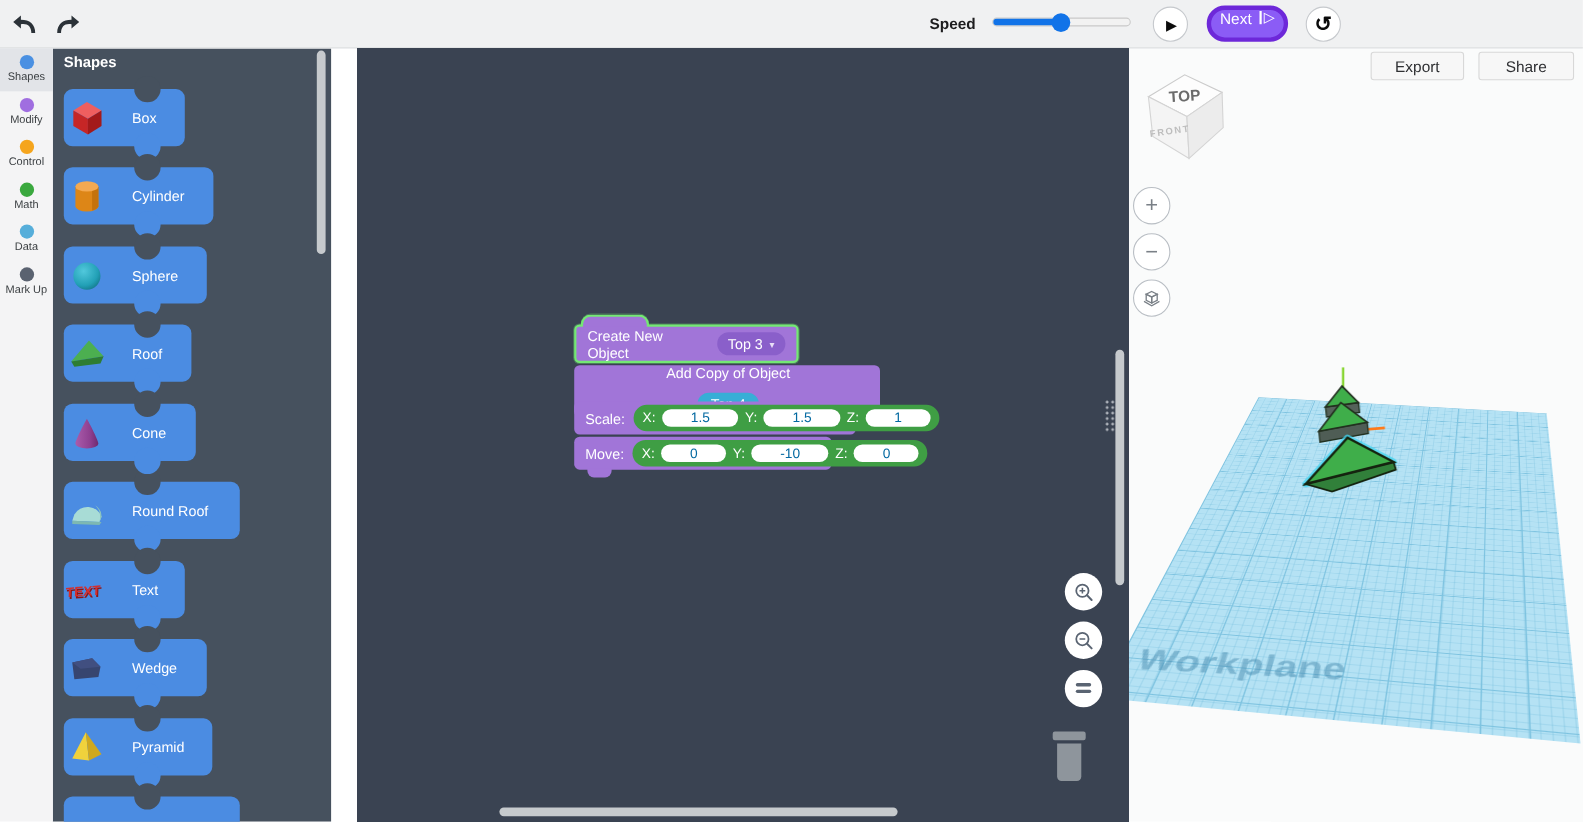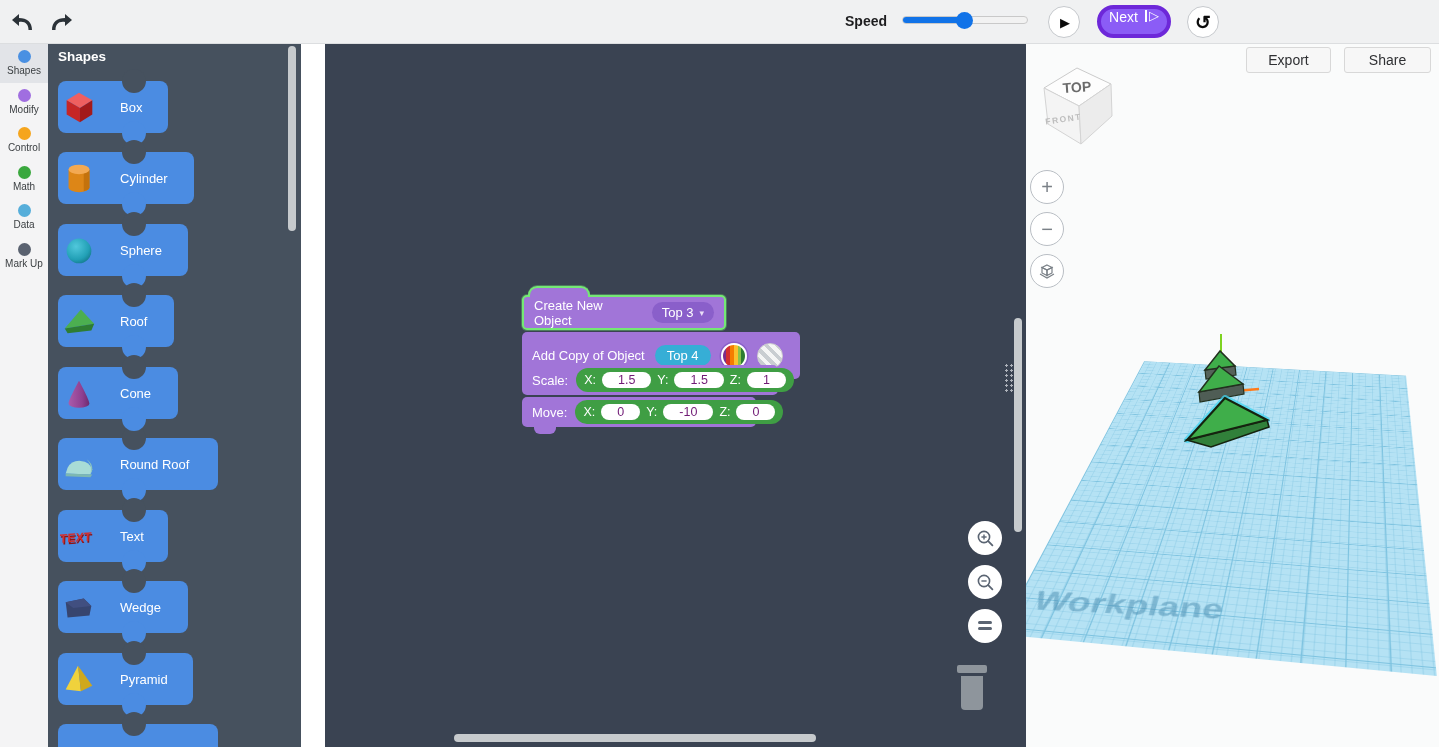--- a/index.html
+++ b/index.html
@@ -65,35 +65,35 @@
         display:flex; align-items:center; border-radius:5px; cursor:pointer; }
   .cb-create { left:197px; top:251px; width:204px; height:35px; border:2px solid #74e874;
                box-shadow:0 0 0 1px rgba(116,232,116,.35); padding:0 10px; gap:10px; z-index:3; }
   .cb-hat { position:absolute; top:-11px; left:4px; width:62px; height:13px; background:#a175d8;
             border:2px solid #74e874; border-bottom:none; border-radius:9px 9px 0 0;
             box-shadow:0 -1px 0 rgba(116,232,116,.35); }
   .cb-hat-mask { position:absolute; top:0; left:4px; width:62px; height:4px; background:#a175d8; }
   .dd-pill { background:#8a5fca; border-radius:13px; padding:3px 10px; display:flex; align-items:center;
              gap:6px; white-space:nowrap; cursor:pointer; }
   .dd-caret { font-size:9px; color:#e9def7; }
-  .cb-addcopy { left:197px; top:288px; width:278px; height:47px; padding:0 8px 0 10px; gap:10px; z-index:2; }
+  .cb-addcopy { left:197px; top:288px; width:278px; height:47px; padding:0 8px 0 10px; gap:10px; z-index:2;flex-direction:column; }
   .obj-pill { background:#36aed6; border-radius:13px; padding:3px 12px; white-space:nowrap; cursor:pointer; }
   .color-circle { width:26px; height:26px; border-radius:50%; border:2px solid #fff;
                   box-shadow:0 0 0 1.5px #8a5fca;
                   background:linear-gradient(90deg,#7b2d8b 0 15%,#d32f2f 15% 32%,#f57c00 32% 50%,#fbc02d 50% 66%,#8bc34a 66% 82%,#2e7d32 82% 100%); cursor:pointer; }
   .material-circle { width:26px; height:26px; border-radius:50%; border:1px solid #d0d0d0;
                   background:repeating-linear-gradient(45deg,#f5f5f5 0 4px,#c9cdd1 4px 8px); cursor:pointer; }
   .cb-scale { left:197px; top:321px; width:256px; height:30px; padding:0 6px 0 10px; gap:8px; z-index:2; }
   .cb-move  { left:197px; top:353px; width:234px; height:30px; padding:0 6px 0 10px; gap:8px; z-index:2; }
   .cb-move::after { content:""; position:absolute; left:12px; bottom:-7px; width:22px; height:8px;
                     background:#a175d8; border-radius:0 0 6px 6px; }
   .xyz-bar { background:#3f9e44; border-radius:14px; height:24px; display:flex; align-items:center;
              gap:6px; padding:0 8px; }
   .xyz-label { font-size:12.5px; color:#fff; }
-  .val-pill { background:#fff; color:#701a75; border-radius:11px; padding:1px 16px; font-size:12.5px;
+  .val-pill { background:#fff; color:#0369a1; border-radius:11px; padding:1px 26px; font-size:12.5px;
               text-align:center; min-width:28px; cursor:text; }
 
   .cv-zoom-btn { position:absolute; left:643px; width:34px; height:34px; border-radius:50%;
                  background:#fff; display:flex; align-items:center; justify-content:center; cursor:pointer; }
   .trash { position:absolute; left:627px; top:614px; cursor:pointer; }
   .dots-handle { position:absolute; left:1004px; top:363px; width:10px; height:30px; z-index:45; cursor:col-resize;
                  background-image:radial-gradient(#aeb3bb 1.2px, transparent 1.4px); background-size:5px 5px; }
 
   
   .viewport { position:absolute; left:1002px; top:44px; width:437px; height:703px;

